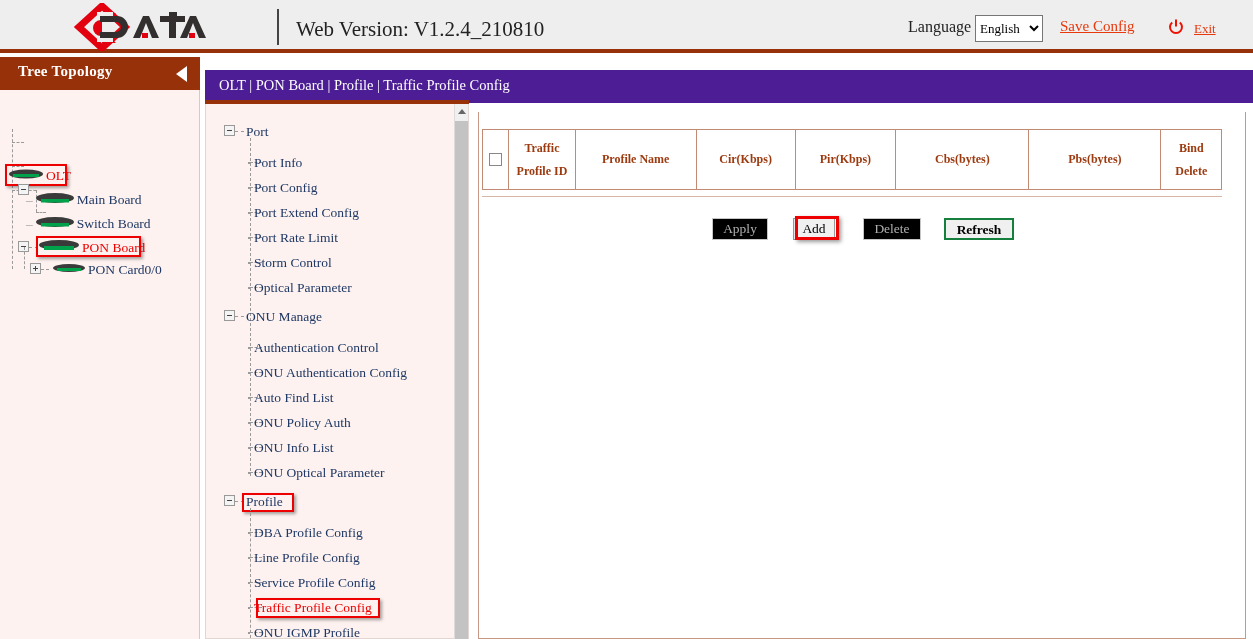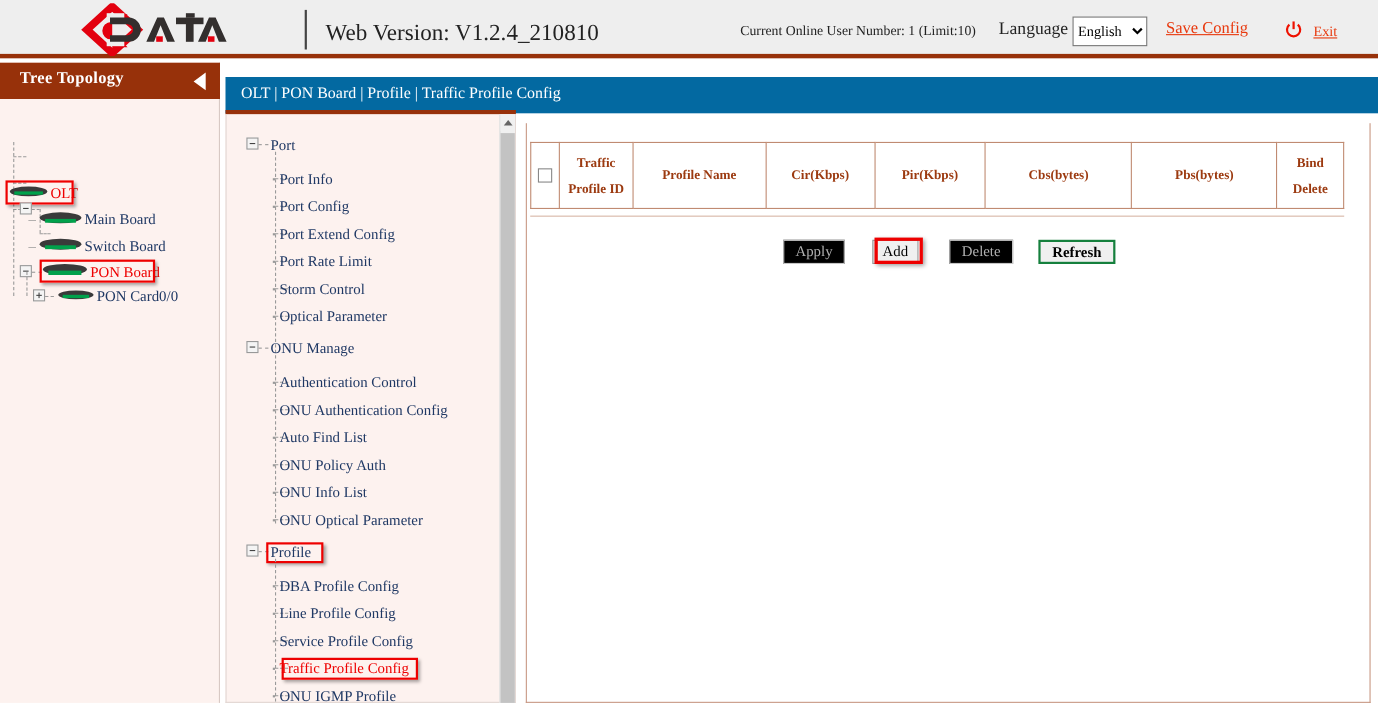--- a/index.html
+++ b/index.html
@@ -199,21 +199,21 @@
     position: absolute; left: 0; top: 17px;
     width: 13px; height: 518px;
     background: #c3c3c3;
     cursor: pointer;
   }
 
   
   #breadcrumb-bar {
     position: absolute; left: 205px; top: 70px;
     width: 1048px; height: 33px;
-    background: #0369a1;
+    background: #4c1d95;
   }
   #breadcrumb-text {
     position: absolute; left: 14px; top: 7px;
     font-size: 14.5px; color: #ffffff;
     white-space: nowrap;
   }
   #content-panel {
     position: absolute; left: 478px; top: 112px;
     width: 768px; height: 527px;
     background: #ffffff;
@@ -312,21 +312,20 @@
       <rect x="72" y="30" width="6" height="5" fill="#e3000f"></rect>
       <rect x="119" y="30" width="6" height="5" fill="#e3000f"></rect>
       <rect x="99" y="9" width="8" height="4" fill="#332f2e"></rect>
     </svg>
   </div>
 
   <div id="brand-divider"></div>
 
   <div id="web-version">Web Version: V1.2.4_210810</div>
 
-  <div id="online-users">Current Online User Number: 1 (Limit:10)</div>
 
   <div id="lang-label">Language</div>
 
   <select id="lang-select">
     <option>English</option>
   </select>
 
   <a id="save-config">Save Config</a>
 
   <div id="power-icon">

